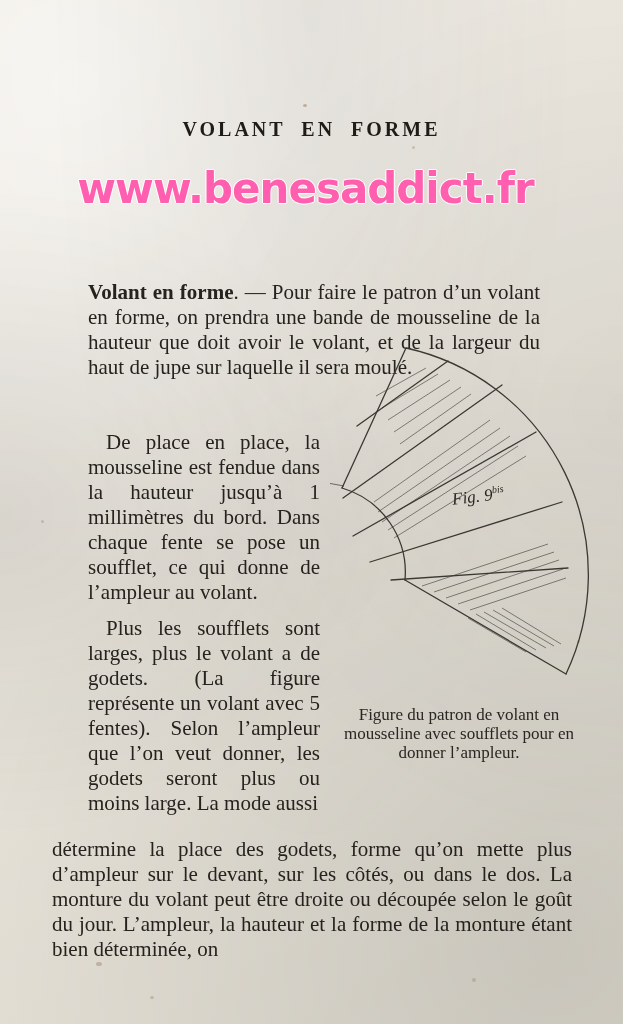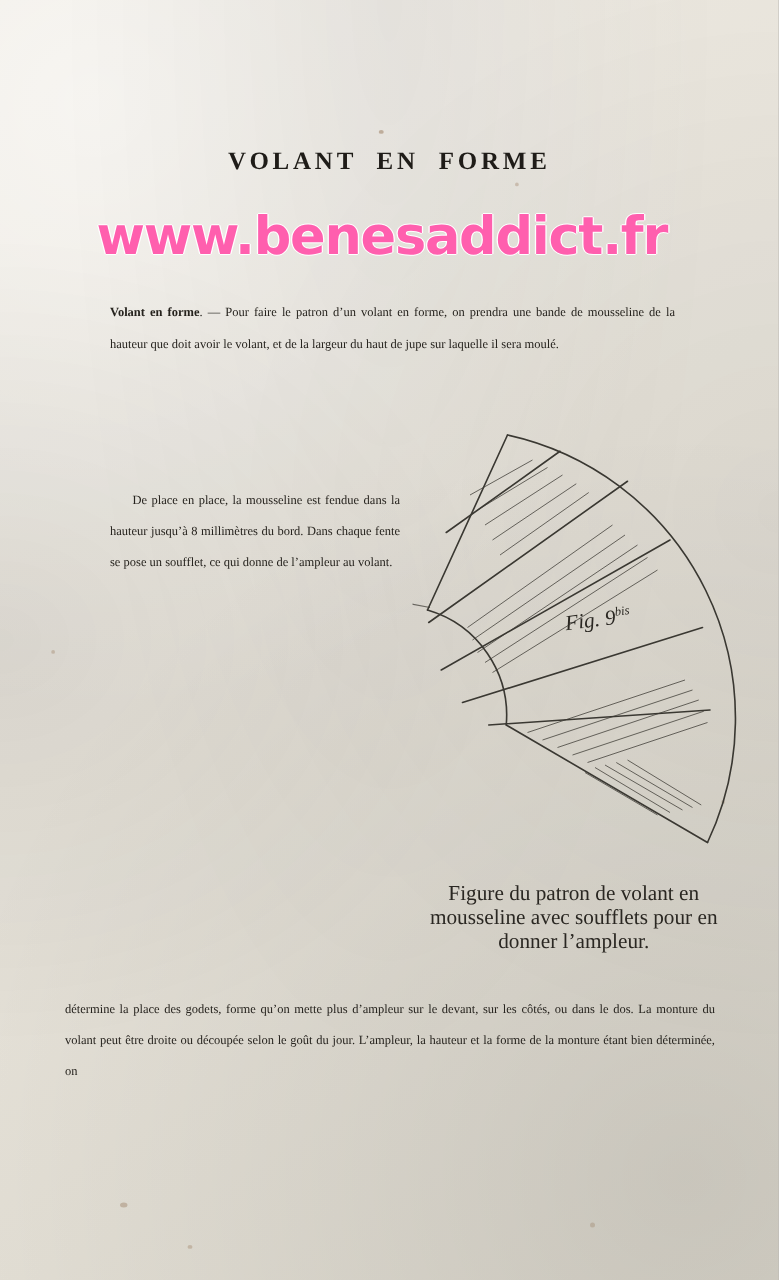--- a/index.html
+++ b/index.html
@@ -62,24 +62,25 @@
     letter-spacing: -1px;
     color: #ff5fae;
     text-shadow:
       1px 0 0 #ffffff,
       -1px 0 0 #ffffff,
       0 1px 0 #ffffff,
       0 -1px 0 #ffffff;
   }
   .col-text {
     position: absolute;
-    font-size: 10px;
+    font-size: 21px;
     line-height: 25px;
     text-align: justify;
     color: #26231e;
+    margin-top: 42px;
   }
   .lead {
     font-weight: bold;
   }
   #para-intro {
     top: 238px;
     left: 88px;
     width: 452px;
   }
   #para-left-block {
@@ -149,21 +150,22 @@
 
   <div class="title">VOLANT EN FORME</div>
 
   <div class="watermark">www.benesaddict.fr</div>
 
   <div class="col-text" id="para-intro">
     <span class="lead">Volant en forme</span><span>. — Pour faire le patron d’un volant en forme, on prendra une bande de mousseline de la hauteur que doit avoir le volant, et de la largeur du haut de jupe sur laquelle il sera moulé.</span>
   </div>
 
   <div class="col-text" id="para-left-block">
-    <p>De place en place, la mousseline est fendue dans la hauteur jusqu’à 8 millimètres du bord. Dans chaque fente se pose un soufflet, ce qui donne de l’ampleur au volant.</p>
+    <p>De place en place, la mousseline est fendue dans la hauteur jusqu’à 1 millimètres du bord. Dans chaque fente se pose un soufflet, ce qui donne de l’ampleur au volant.</p>
+    <p>Plus les soufflets sont larges, plus le volant a de godets. (La figure représente un volant avec 5 fentes). Selon l’ampleur que l’on veut donner, les godets seront plus ou moins large. La mode aussi</p>
   </div>
 
   <div id="figure-area">
     <svg width="260" height="370" viewBox="0 0 260 370">
       <g fill="none" stroke="#3a3832" stroke-width="1.3" stroke-linecap="round" stroke-linejoin="round">
 
         <path d="M 76 18 A 232 232 0 0 1 236 344"></path>
 
         <path d="M 12 158 A 88 88 0 0 1 75 250"></path>
 

